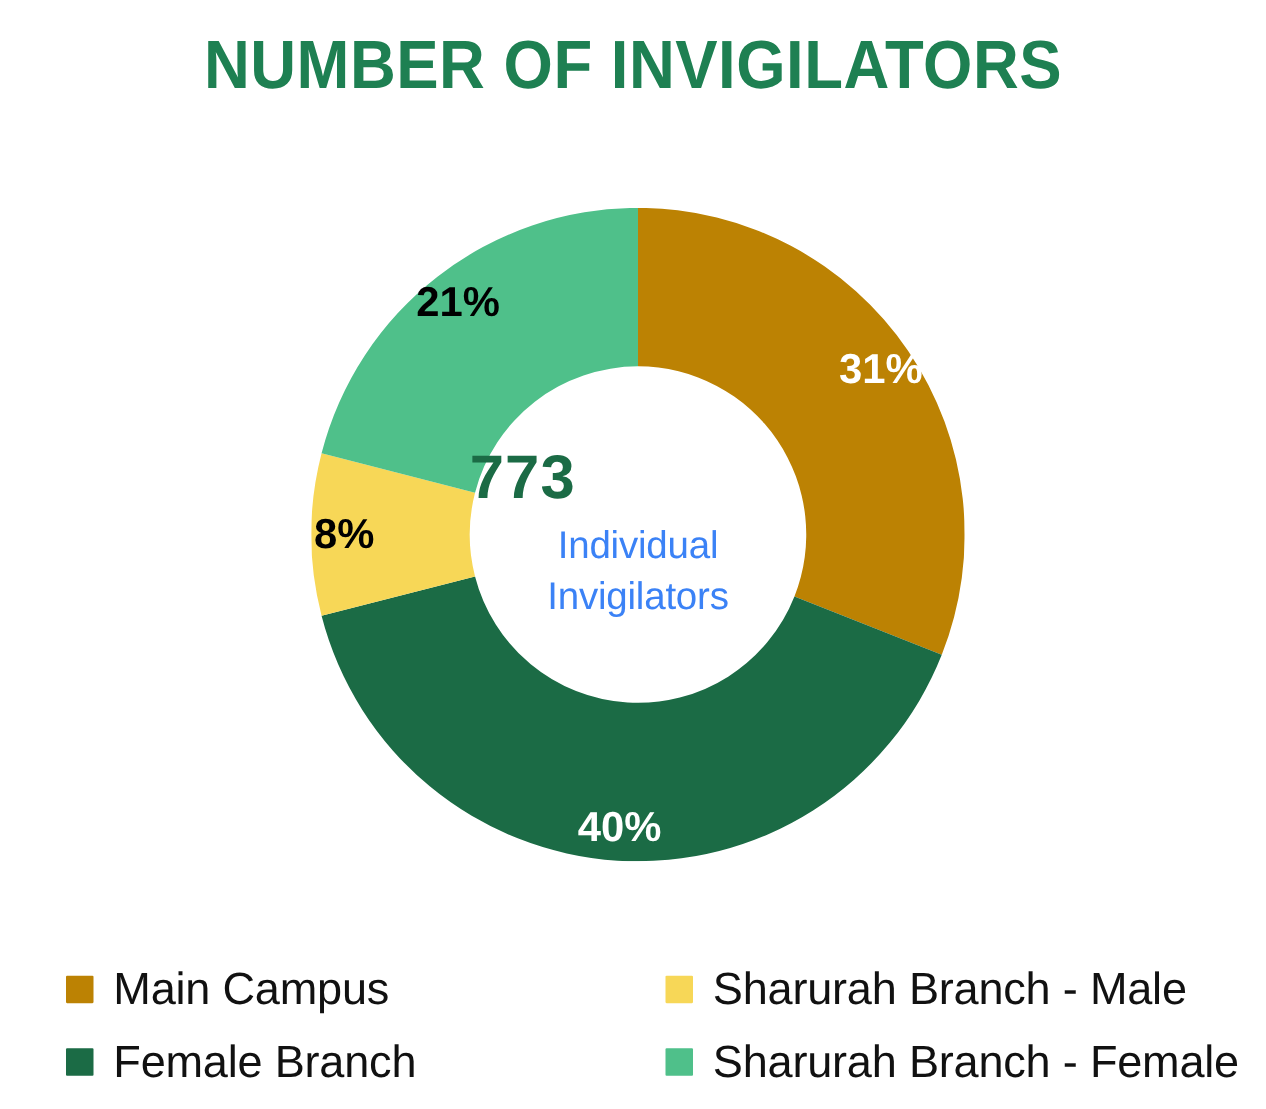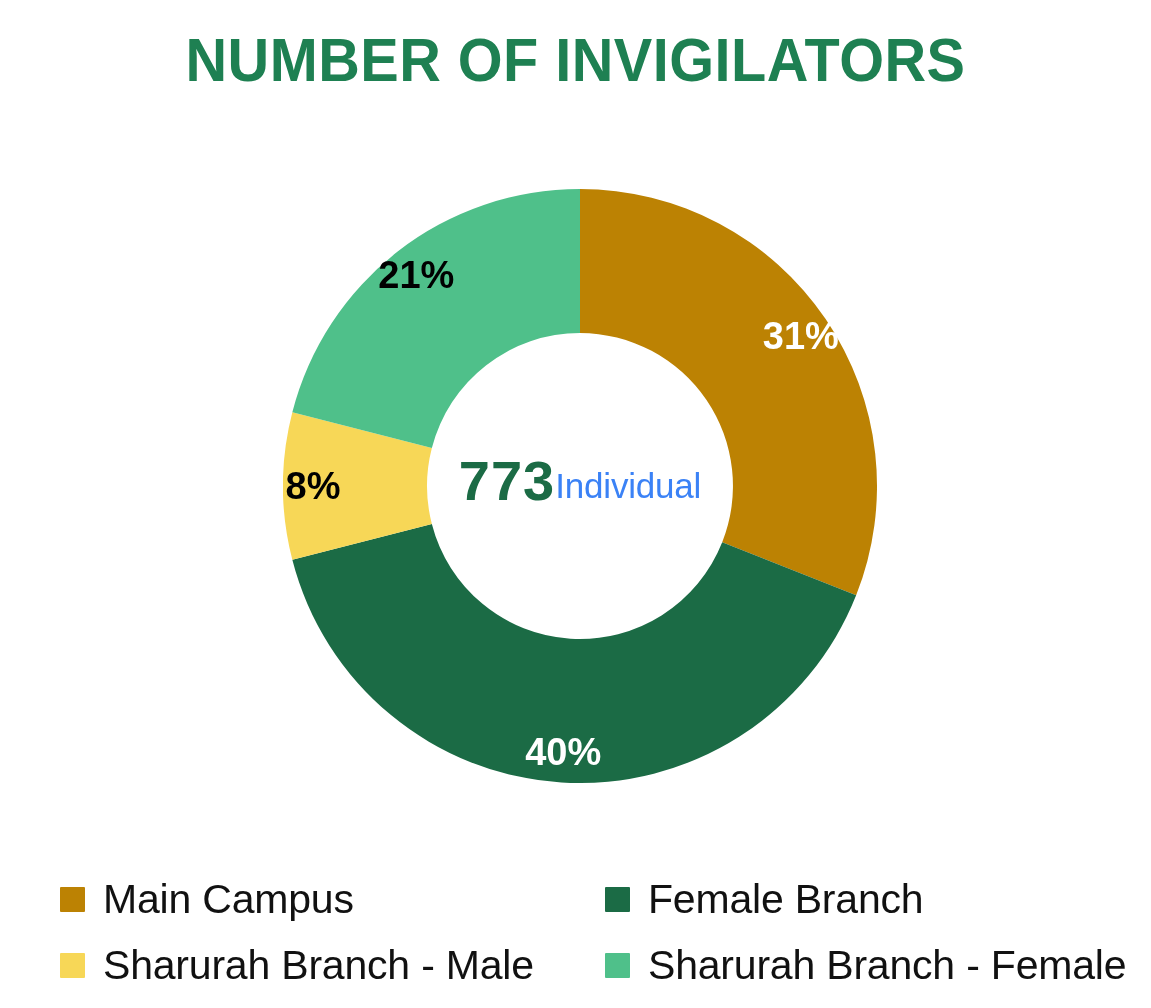--- a/index.html
+++ b/index.html
@@ -56,22 +56,21 @@
 
   
   #donut-center {
     position: absolute;
     left: 427px;
     top: 333px;
     width: 306px;
     height: 306px;
     border-radius: 50%;
     display: flex;
-    flex-direction: row;
-    align-items: center;
+    flex-direction: column;
     justify-content: center;
     pointer-events: none;
   }
   #center-value {
     font-family: "Liberation Sans", sans-serif;
     font-weight: bold;
     font-size: 56px;
     color: #1b6b45;
     line-height: 1;
     margin-bottom: 10px;
@@ -138,33 +137,34 @@
         <text x="30.02249999999998" y="297.00000000000006" class="slice-label" fill="#000000" text-anchor="middle" dominant-baseline="central">8%</text>
         <text x="133.36760708336246" y="86.0463901834691" class="slice-label" fill="#000000" text-anchor="middle" dominant-baseline="central">21%</text>
       </g>
   </svg>
 </div>
 
 <div id="donut-center">
   <div id="center-value">773</div>
   <div id="center-caption">
     <span>Individual</span>
+    <span>Invigilators</span>
   </div>
 </div>
 
 <div id="legend">
   <div class="legend-item">
     <span class="legend-swatch" id="sw0" style="background: rgb(188, 130, 3);"></span>
     <span class="legend-label">Main Campus</span>
   </div>
   <div class="legend-item">
+    <span class="legend-swatch" id="sw2" style="background: rgb(247, 215, 87);"></span>
+    <span class="legend-label">Sharurah Branch - Male</span>
+  </div>
+  <div class="legend-item">
     <span class="legend-swatch" id="sw1" style="background: rgb(27, 107, 69);"></span>
     <span class="legend-label">Female Branch</span>
-  </div>
-  <div class="legend-item">
-    <span class="legend-swatch" id="sw2" style="background: rgb(247, 215, 87);"></span>
-    <span class="legend-label">Sharurah Branch - Male</span>
   </div>
   <div class="legend-item">
     <span class="legend-swatch" id="sw3" style="background: rgb(79, 192, 138);"></span>
     <span class="legend-label">Sharurah Branch - Female</span>
   </div>
 </div>
 
 </body></html>

